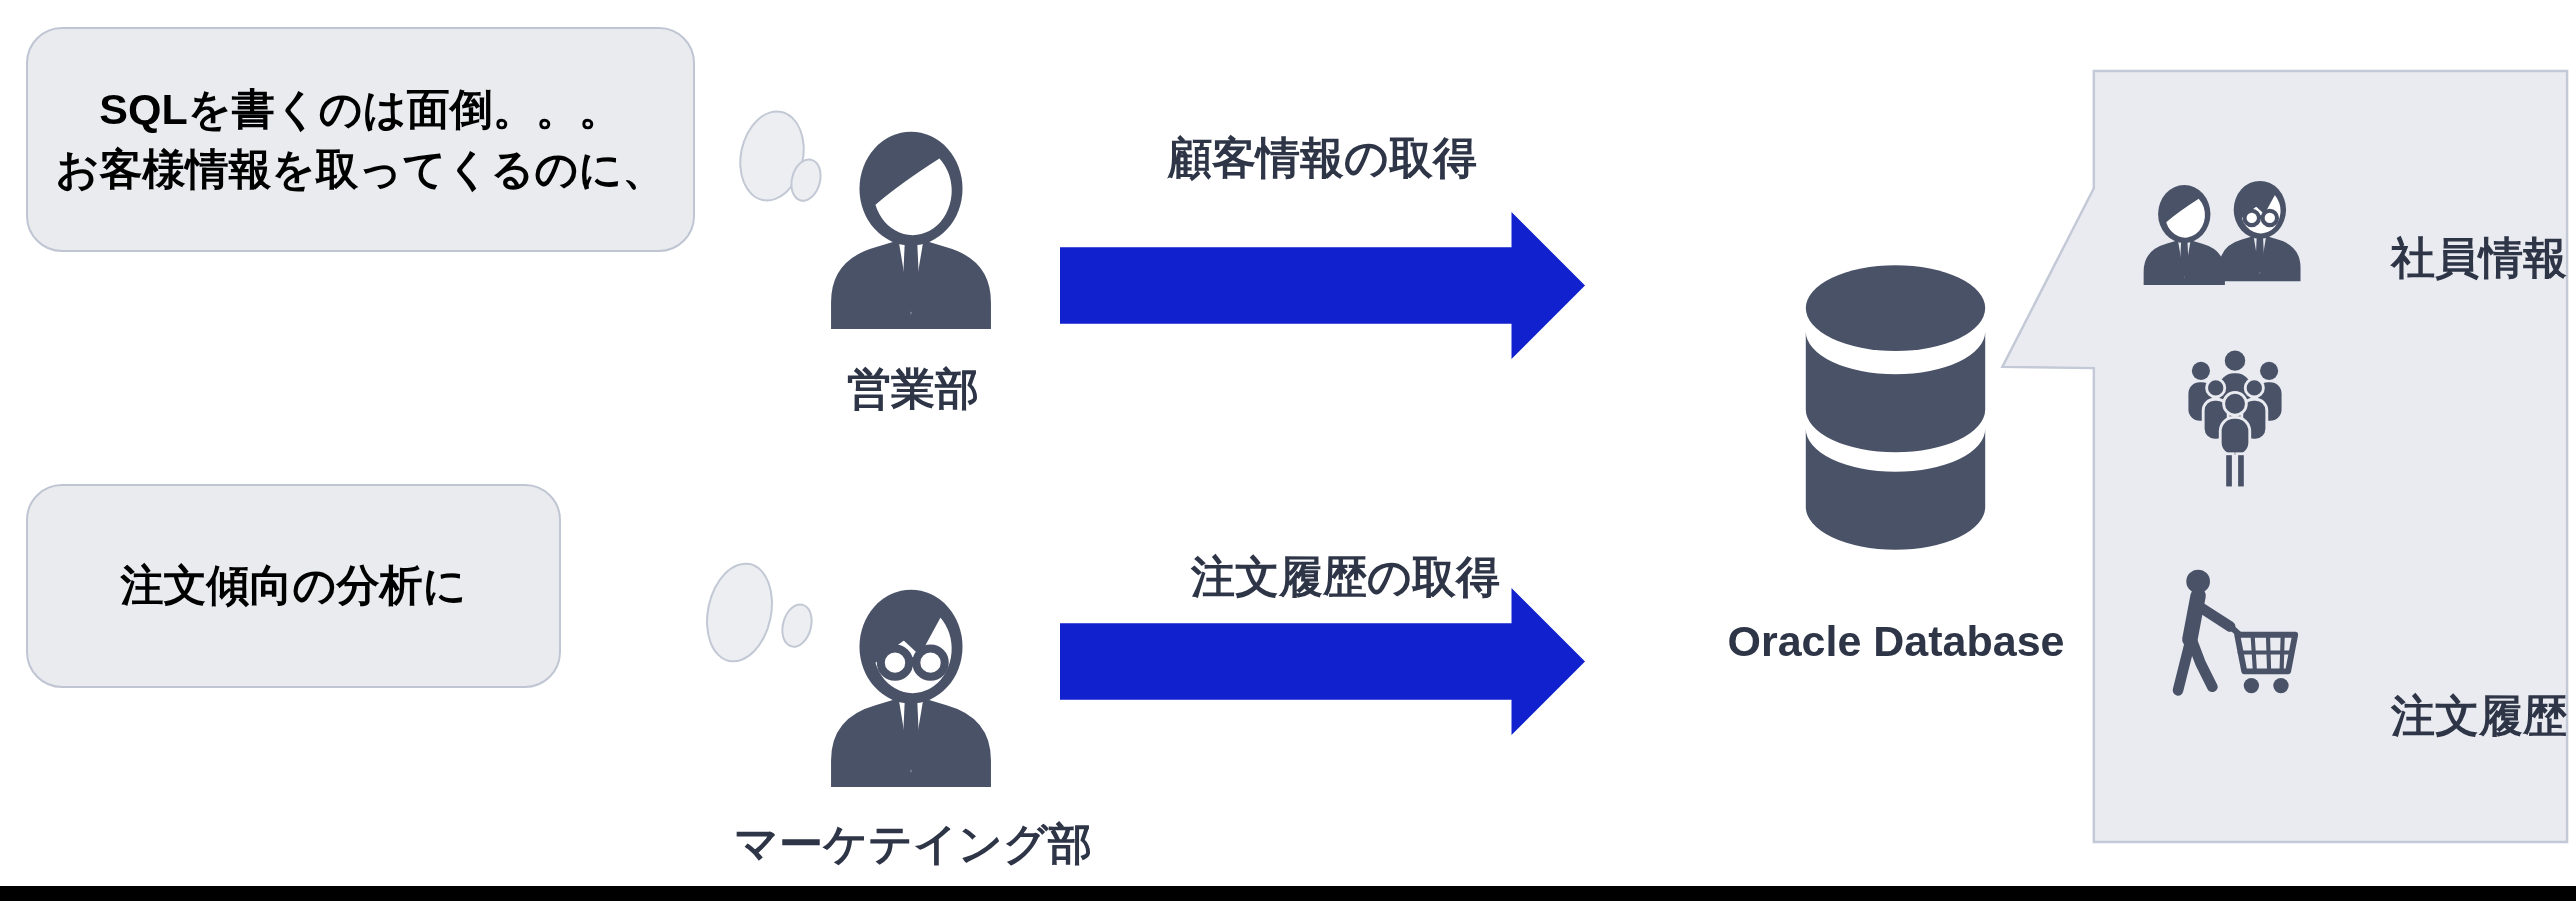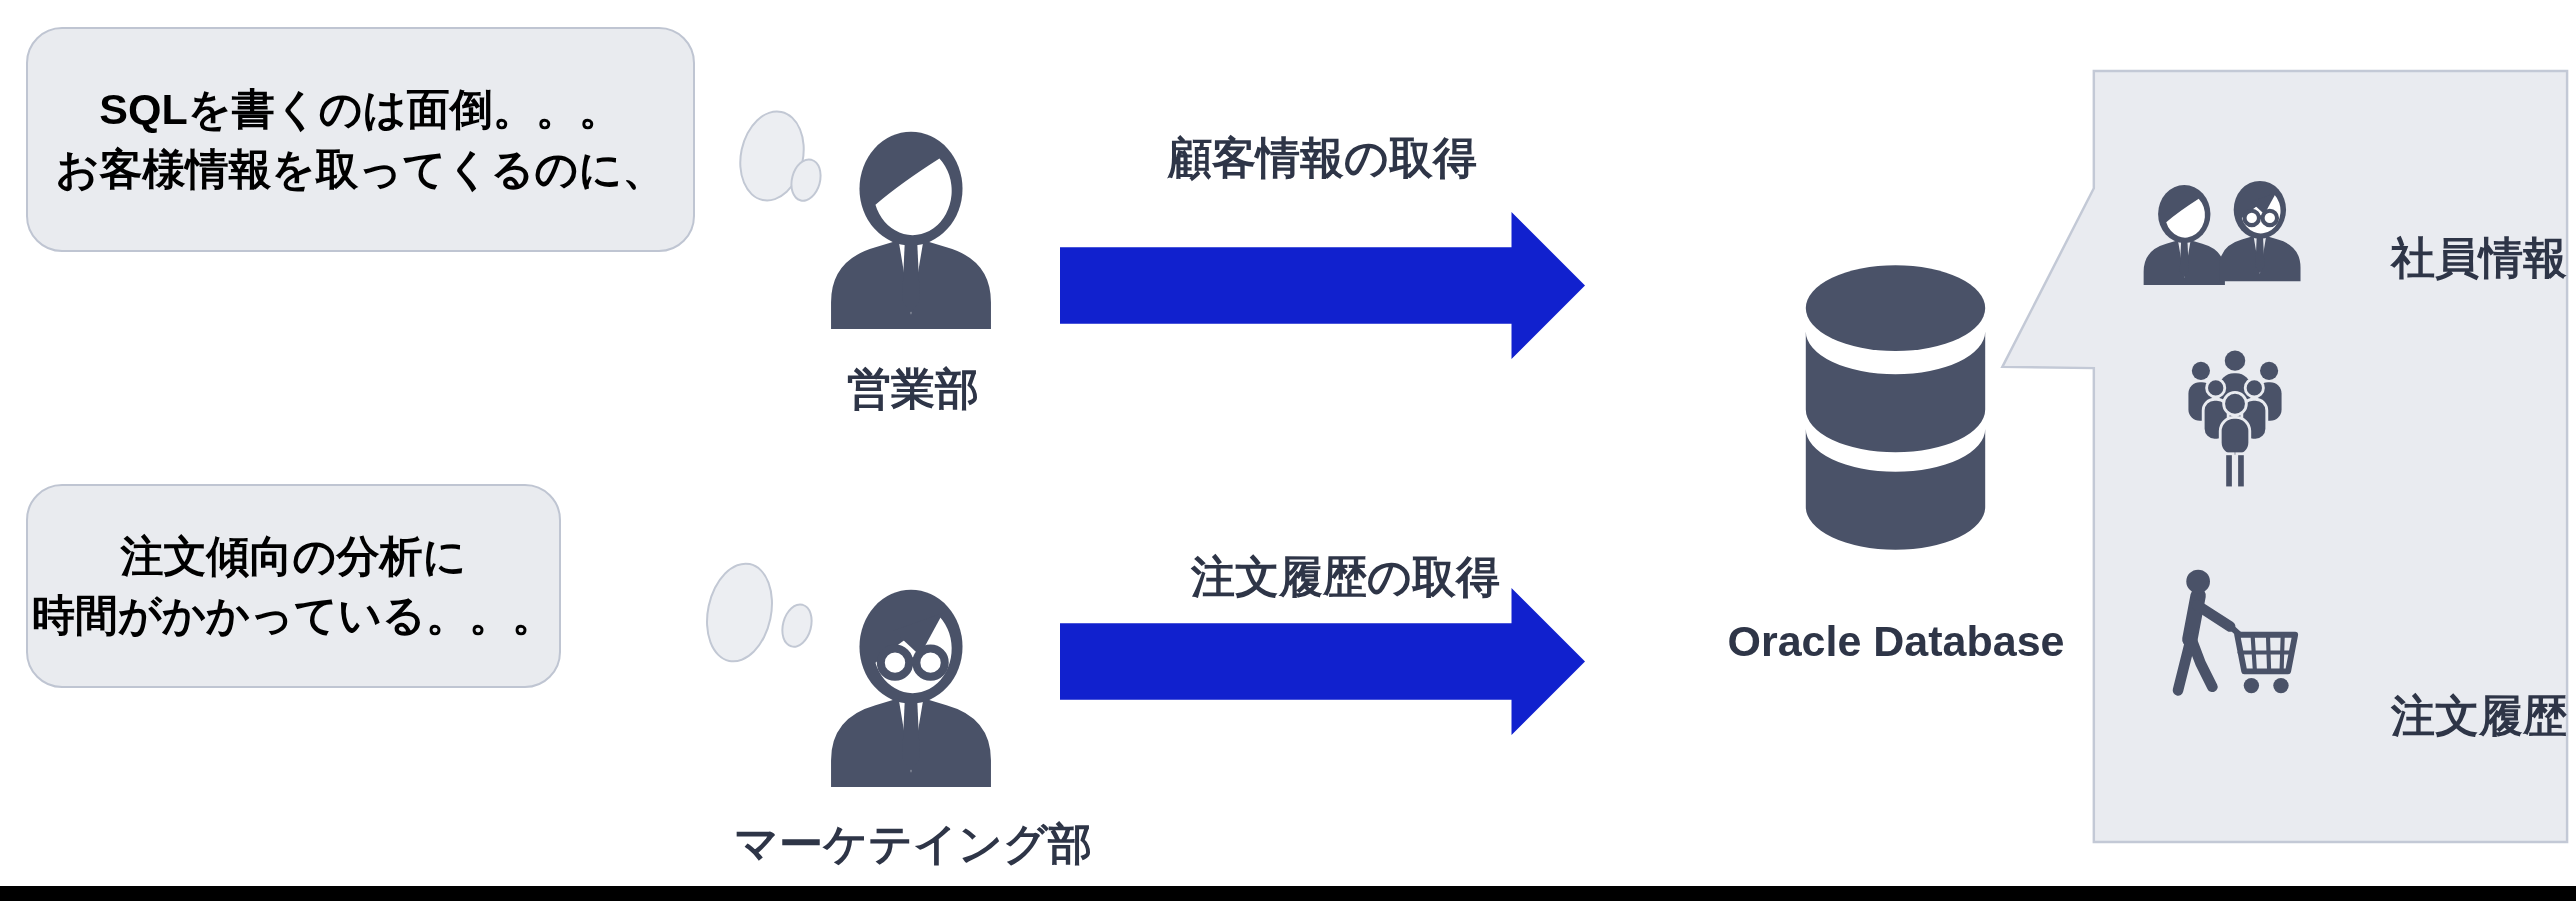--- a/index.html
+++ b/index.html
@@ -133,21 +133,20 @@
   <svg class="person-svg" style="left:822px;top:130px;" width="178" height="199" viewBox="0 0 100 112">
     <use href="#sym-businessman"></use>
   </svg>
   <div class="dept-label" style="left:729px;top:361px;width:368px;">営業部</div>
 
   <div class="arrow" style="left:1060px;top:212px;"></div>
   <div class="arrow-label" style="left:1077px;top:130px;width:491px;">顧客情報の取得</div>
 
   <div class="bubble" style="left:26px;top:484px;width:535px;height:204px;">
     <div class="bubble-line">注文傾向の分析に</div>
-    <div class="bubble-line">時間がかかっている。。。</div>
   </div>
   <div class="thought-dot" style="left:707px;top:562px;width:65px;height:101px;transform:rotate(12deg);"></div>
   <div class="thought-dot" style="left:782px;top:603px;width:29.5px;height:45px;transform:rotate(15deg);"></div>
 
   <svg class="person-svg" style="left:822px;top:588px;" width="178" height="199" viewBox="0 0 100 112">
     <use href="#sym-businessman-glasses"></use>
   </svg>
   <div class="dept-label" style="left:698px;top:816px;width:430px;">マーケテイング部</div>
 
   <div class="arrow" style="left:1060px;top:588px;"></div>

